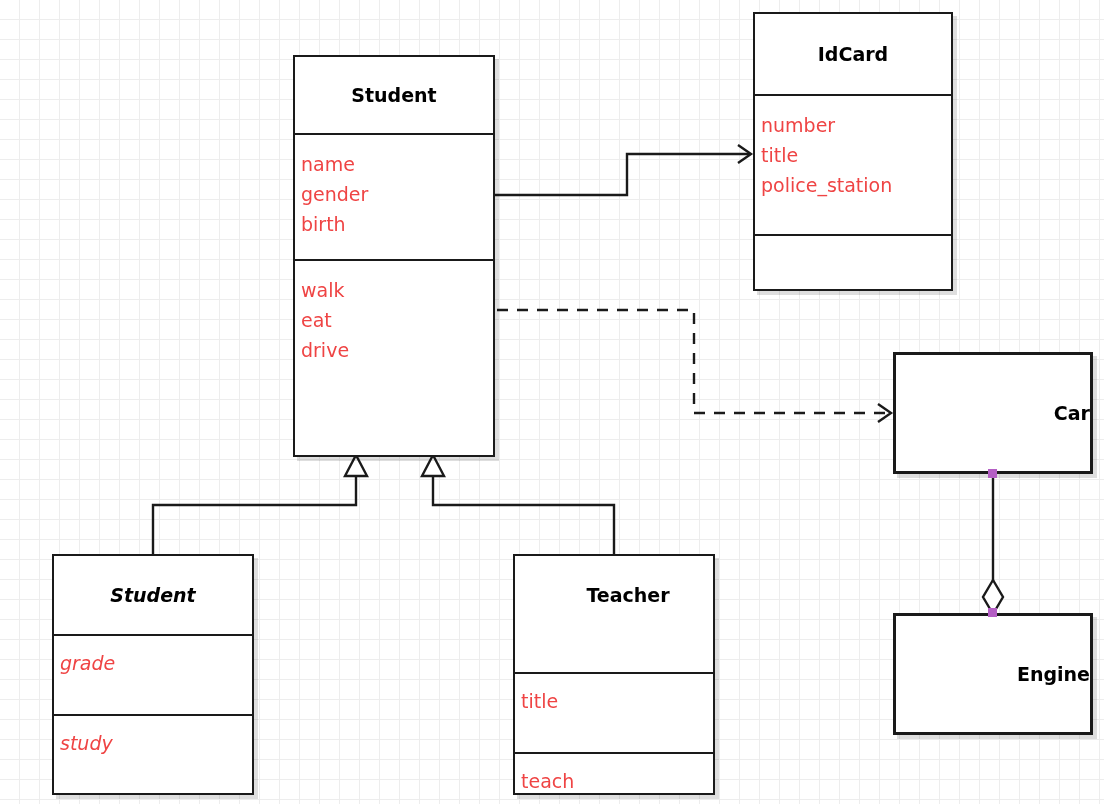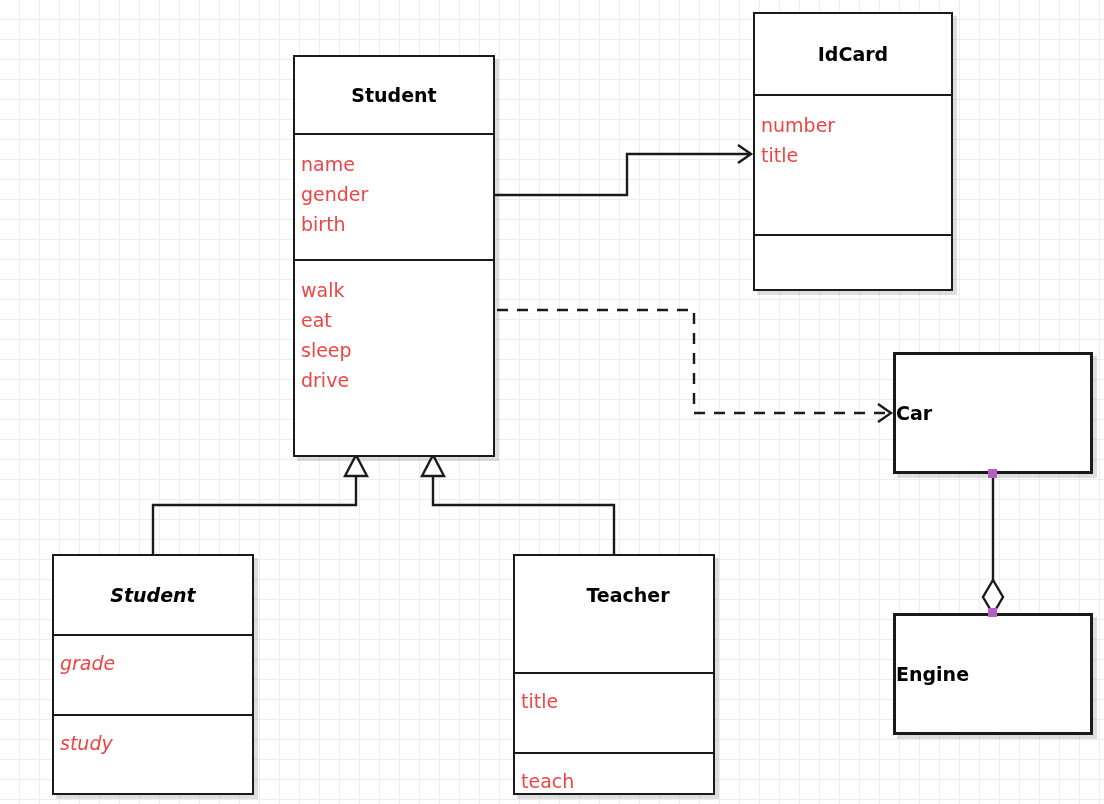--- a/index.html
+++ b/index.html
@@ -58,21 +58,21 @@
     font-size: 19px;
     color: #ef4444;
     line-height: 30px;
   }
   .uml-compartment.empty {
     padding: 0;
   }
   .uml-simple {
     display: flex;
     align-items: center;
-    justify-content: flex-start;
+    justify-content: flex-end;
     font-weight: bold;
     font-size: 19px;
     color: #000000;
   }
   .attr-line {
     white-space: pre;
   }
   .handle {
     position: absolute;
     width: 9px;
@@ -117,30 +117,30 @@
   <div class="uml-class" style="left:293px; top:55px; width:202px; height:402px;">
     <div class="uml-title" style="height:76px;">Student</div>
     <div class="uml-compartment" style="height:126px;">
       <div class="attr-line">name</div>
       <div class="attr-line">gender</div>
       <div class="attr-line">birth</div>
     </div>
     <div class="uml-compartment" style="height:158px;">
       <div class="attr-line">walk</div>
       <div class="attr-line">eat</div>
-      <div class="attr-line">sleep</div>
       <div class="attr-line">drive</div>
     </div>
   </div>
 
   <div class="uml-class" style="left:753px; top:12px; width:200px; height:279px;">
     <div class="uml-title" style="height:80px;">IdCard</div>
     <div class="uml-compartment" style="height:140px;">
       <div class="attr-line">number</div>
       <div class="attr-line">title</div>
+      <div class="attr-line">police_station</div>
     </div>
     <div class="uml-compartment empty" style="height:43px;"></div>
   </div>
 
   <div class="uml-class" style="left:52px; top:554px; width:202px; height:241px;font-style:italic;">
     <div class="uml-title" style="height:78px;">Student</div>
     <div class="uml-compartment" style="height:80px; padding-top:12px;">
       <div class="attr-line">grade</div>
     </div>
     <div class="uml-compartment" style="height:104px; padding-top:12px;">

